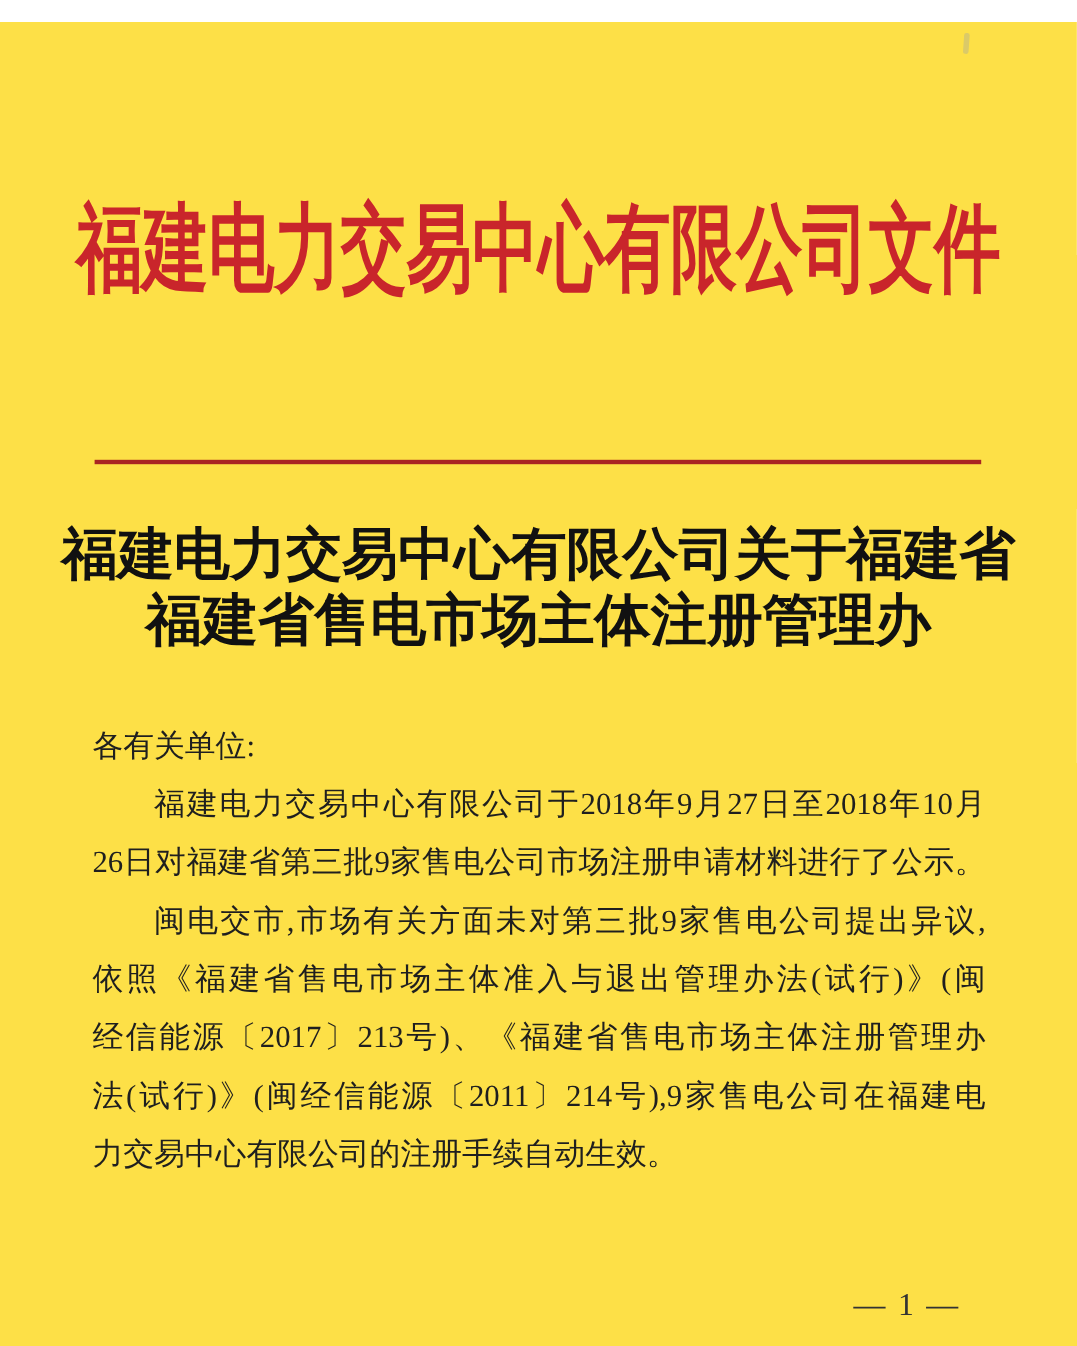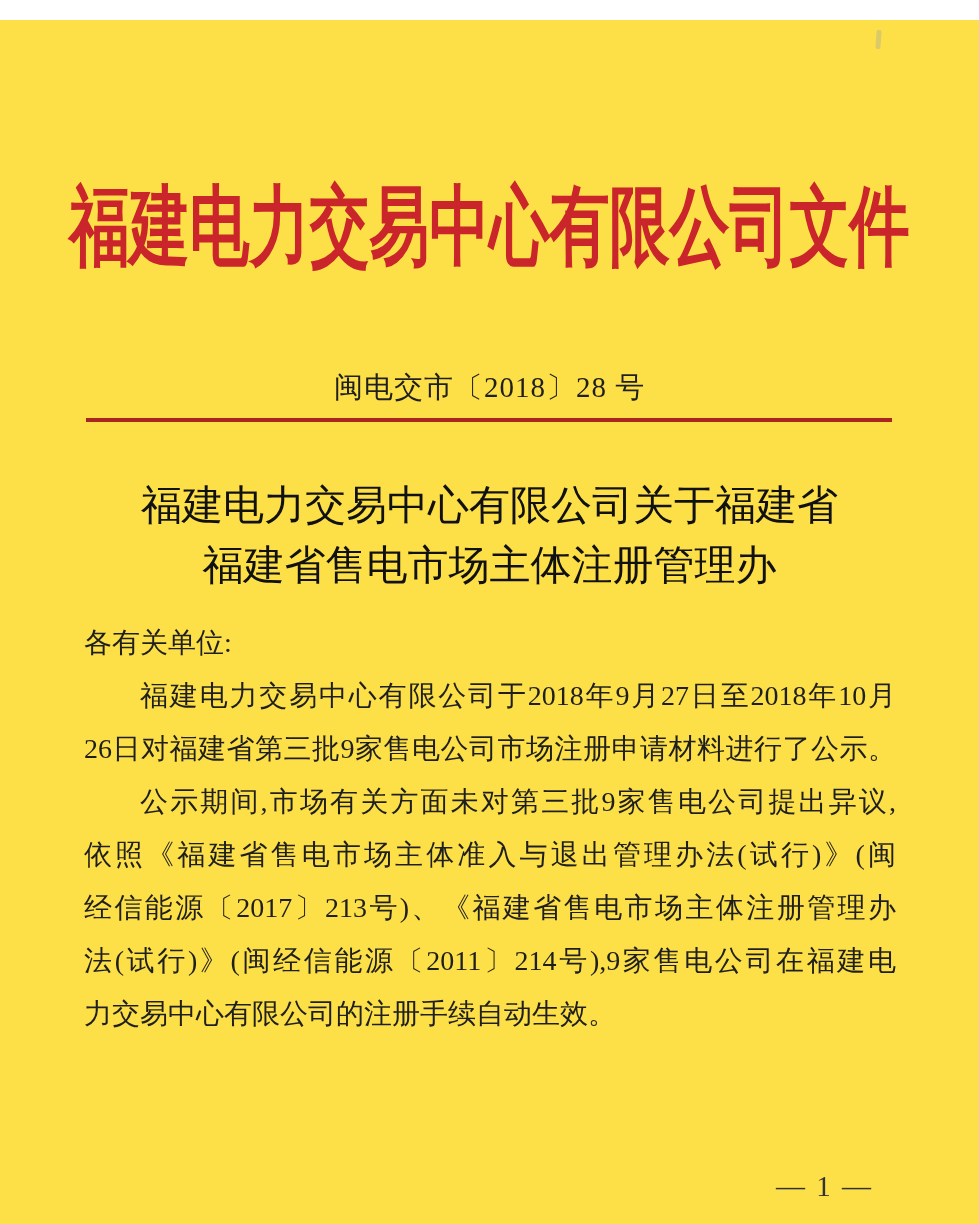--- a/index.html
+++ b/index.html
@@ -56,29 +56,29 @@
     position: absolute;
     top: 398px; left: 86px;
     width: 806px; height: 4px;
     background: var(--rule_red, #aa2422);
   }
   .doc-title {
     position: absolute;
     top: 455px; left: 0;
     width: 100%;
     text-align: center;
-    font-size: 41px;
-    font-weight: 400;
+    font-size: 51px;
+    font-weight: 700;
     line-height: 60px;
     color: #111111;
   }
   .doc-title .t-line { letter-spacing: 0px; }
   .body-block {
     position: absolute;
-    top: 596px; left: 84px;
+    top: 632px; left: 84px;
     width: 812px;
     font-size: 28px;
     line-height: 53px;
     color: var(--ink, #1f1f1f);
   }
   .line { width: 100%; }
   .indent { text-indent: 2em; }
   .fill { text-align: justify; text-align-last: justify; }
   .page-number {
     position: absolute;
@@ -91,34 +91,33 @@
 </style>
 </head>
 <body>
 
 <div class="page">
 
   <div class="scan-artifact"></div>
 
   <div class="agency-header">福建电力交易中心有限公司文件</div>
 
-  <div class="doc-number">闽电交市〔2018〕28 号</div>
 
   <div class="red-rule"></div>
 
   <div class="doc-title">
     <div class="t-line">福建电力交易中心有限公司关于福建省</div>
     <div class="t-line">福建省售电市场主体注册管理办</div>
   </div>
 
   <div class="body-block">
     <div class="line">各有关单位:</div>
     <div class="line indent fill">福建电力交易中心有限公司于2018年9月27日至2018年10月</div>
     <div class="line fill">26日对福建省第三批9家售电公司市场注册申请材料进行了公示。</div>
-    <div class="line indent fill">公示期间,市场有关方面未对第三批9家售电公司提出异议,</div>
+    <div class="line indent fill">闽电交市,市场有关方面未对第三批9家售电公司提出异议,</div>
     <div class="line fill">依照《福建省售电市场主体准入与退出管理办法(试行)》(闽</div>
     <div class="line fill">经信能源〔2017〕213号)、《福建省售电市场主体注册管理办</div>
     <div class="line fill">法(试行)》(闽经信能源〔2011〕214号),9家售电公司在福建电</div>
     <div class="line">力交易中心有限公司的注册手续自动生效。</div>
   </div>
 
   <div class="page-number">— 1 —</div>
 
 </div>
 

